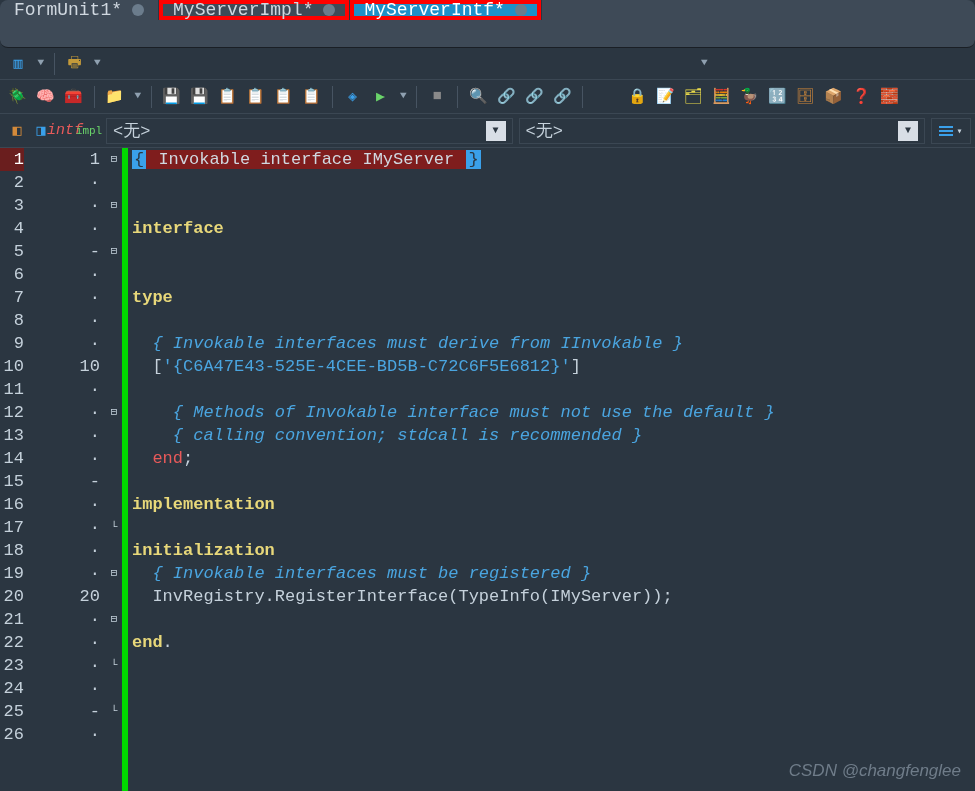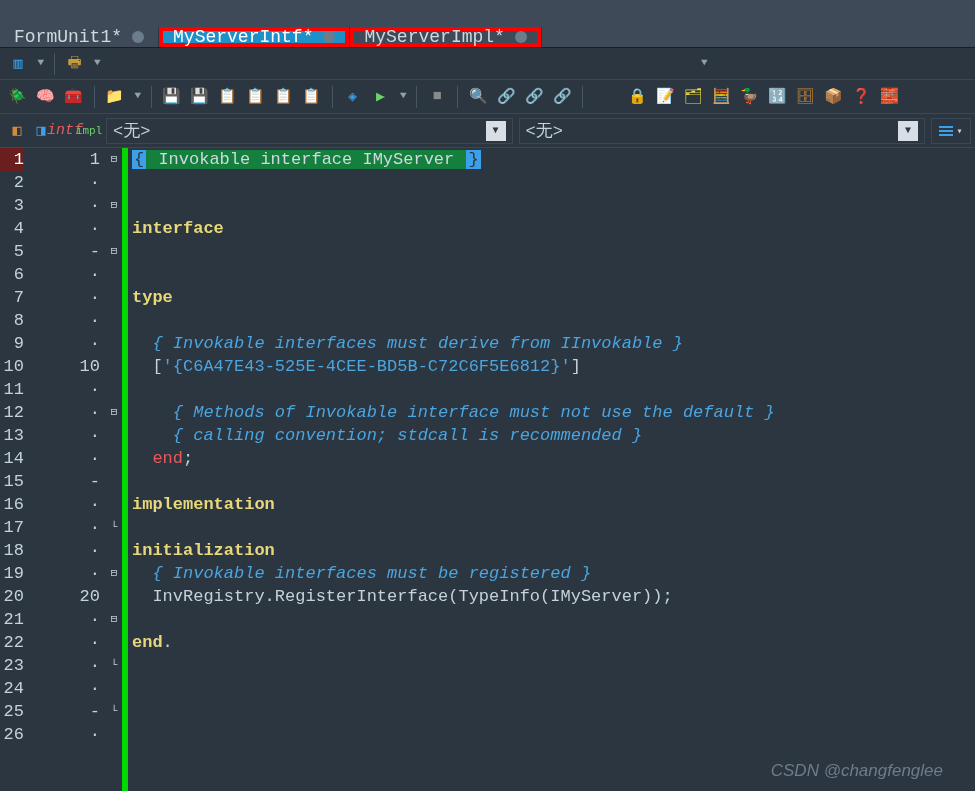--- a/index.html
+++ b/index.html
@@ -11,22 +11,23 @@
     height: 791px;
     overflow: hidden;
     position: relative;
   }
 
   
   .tabs-bar {
     display: flex;
     background: #3e4a57;
     height: 48px;
-    align-items: flex-end;
+    align-items: flex-start;
     border-bottom: 1px solid #1a1f25;
+    border-radius: 8px;
   }
   .tab {
     display: flex;
     align-items: center;
     padding: 0 14px;
     font-size: 18px;
     color: #d0d8e0;
     border-right: 1px solid #2b3641;
     gap: 10px;
     cursor: pointer;
@@ -144,49 +145,49 @@
     padding-left: 4px;
     position: relative;
   }
   .code .row { height: 23px; white-space: pre; }
   .kw { color: #e8d87a; font-weight: bold; }
   .cm { color: #4aa5e0; font-style: italic; }
   .str { color:#4aa5e0; }
   .redkw { color: #e85a5a; }
   .plain { color: #c5d1db; }
   .hl {
-    background: #15803d;
+    background: #7f1d1d;
     color: #d0d8e0;
     padding: 0 2px;
   }
   .brace-l { background:#3aa0ea; color:#2b3641; padding:0 2px; }
   .brace-r { background:#3aa0ea; color:#2b3641; padding:0 2px; }
   .watermark {
     position: absolute;
-    bottom: 10px; right: 32px;
+    bottom: 10px; right: 14px;
     color: #6f7c89;
     font-size: 17px;
     font-family: Arial, sans-serif;
     font-style: italic;
   }
 </style>
 </head>
 <body>
 
 <div class="tabs-bar" id="tabs-bar">
     <div class="tab">
       <span>FormUnit1*</span>
       <span class="dot"></span>
     </div>
+    <div class="tab highlight">
+      <span>MyServerImpl*</span>
+      <span class="dot"></span>
+    </div>
     <div class="tab active highlight">
       <span>MyServerIntf*</span>
-      <span class="dot"></span>
-    </div>
-    <div class="tab highlight">
-      <span>MyServerImpl*</span>
       <span class="dot"></span>
     </div>
   </div>
 
 <div class="toolbar">
   <span class="tb-btn" style="color:#3aa0ea;">▥</span>
   <span class="chev">⯆</span>
   <div class="tb-sep"></div>
   <span class="tb-btn" style="color:#c49a3a;">🖶</span>
   <span class="chev">⯆</span>

